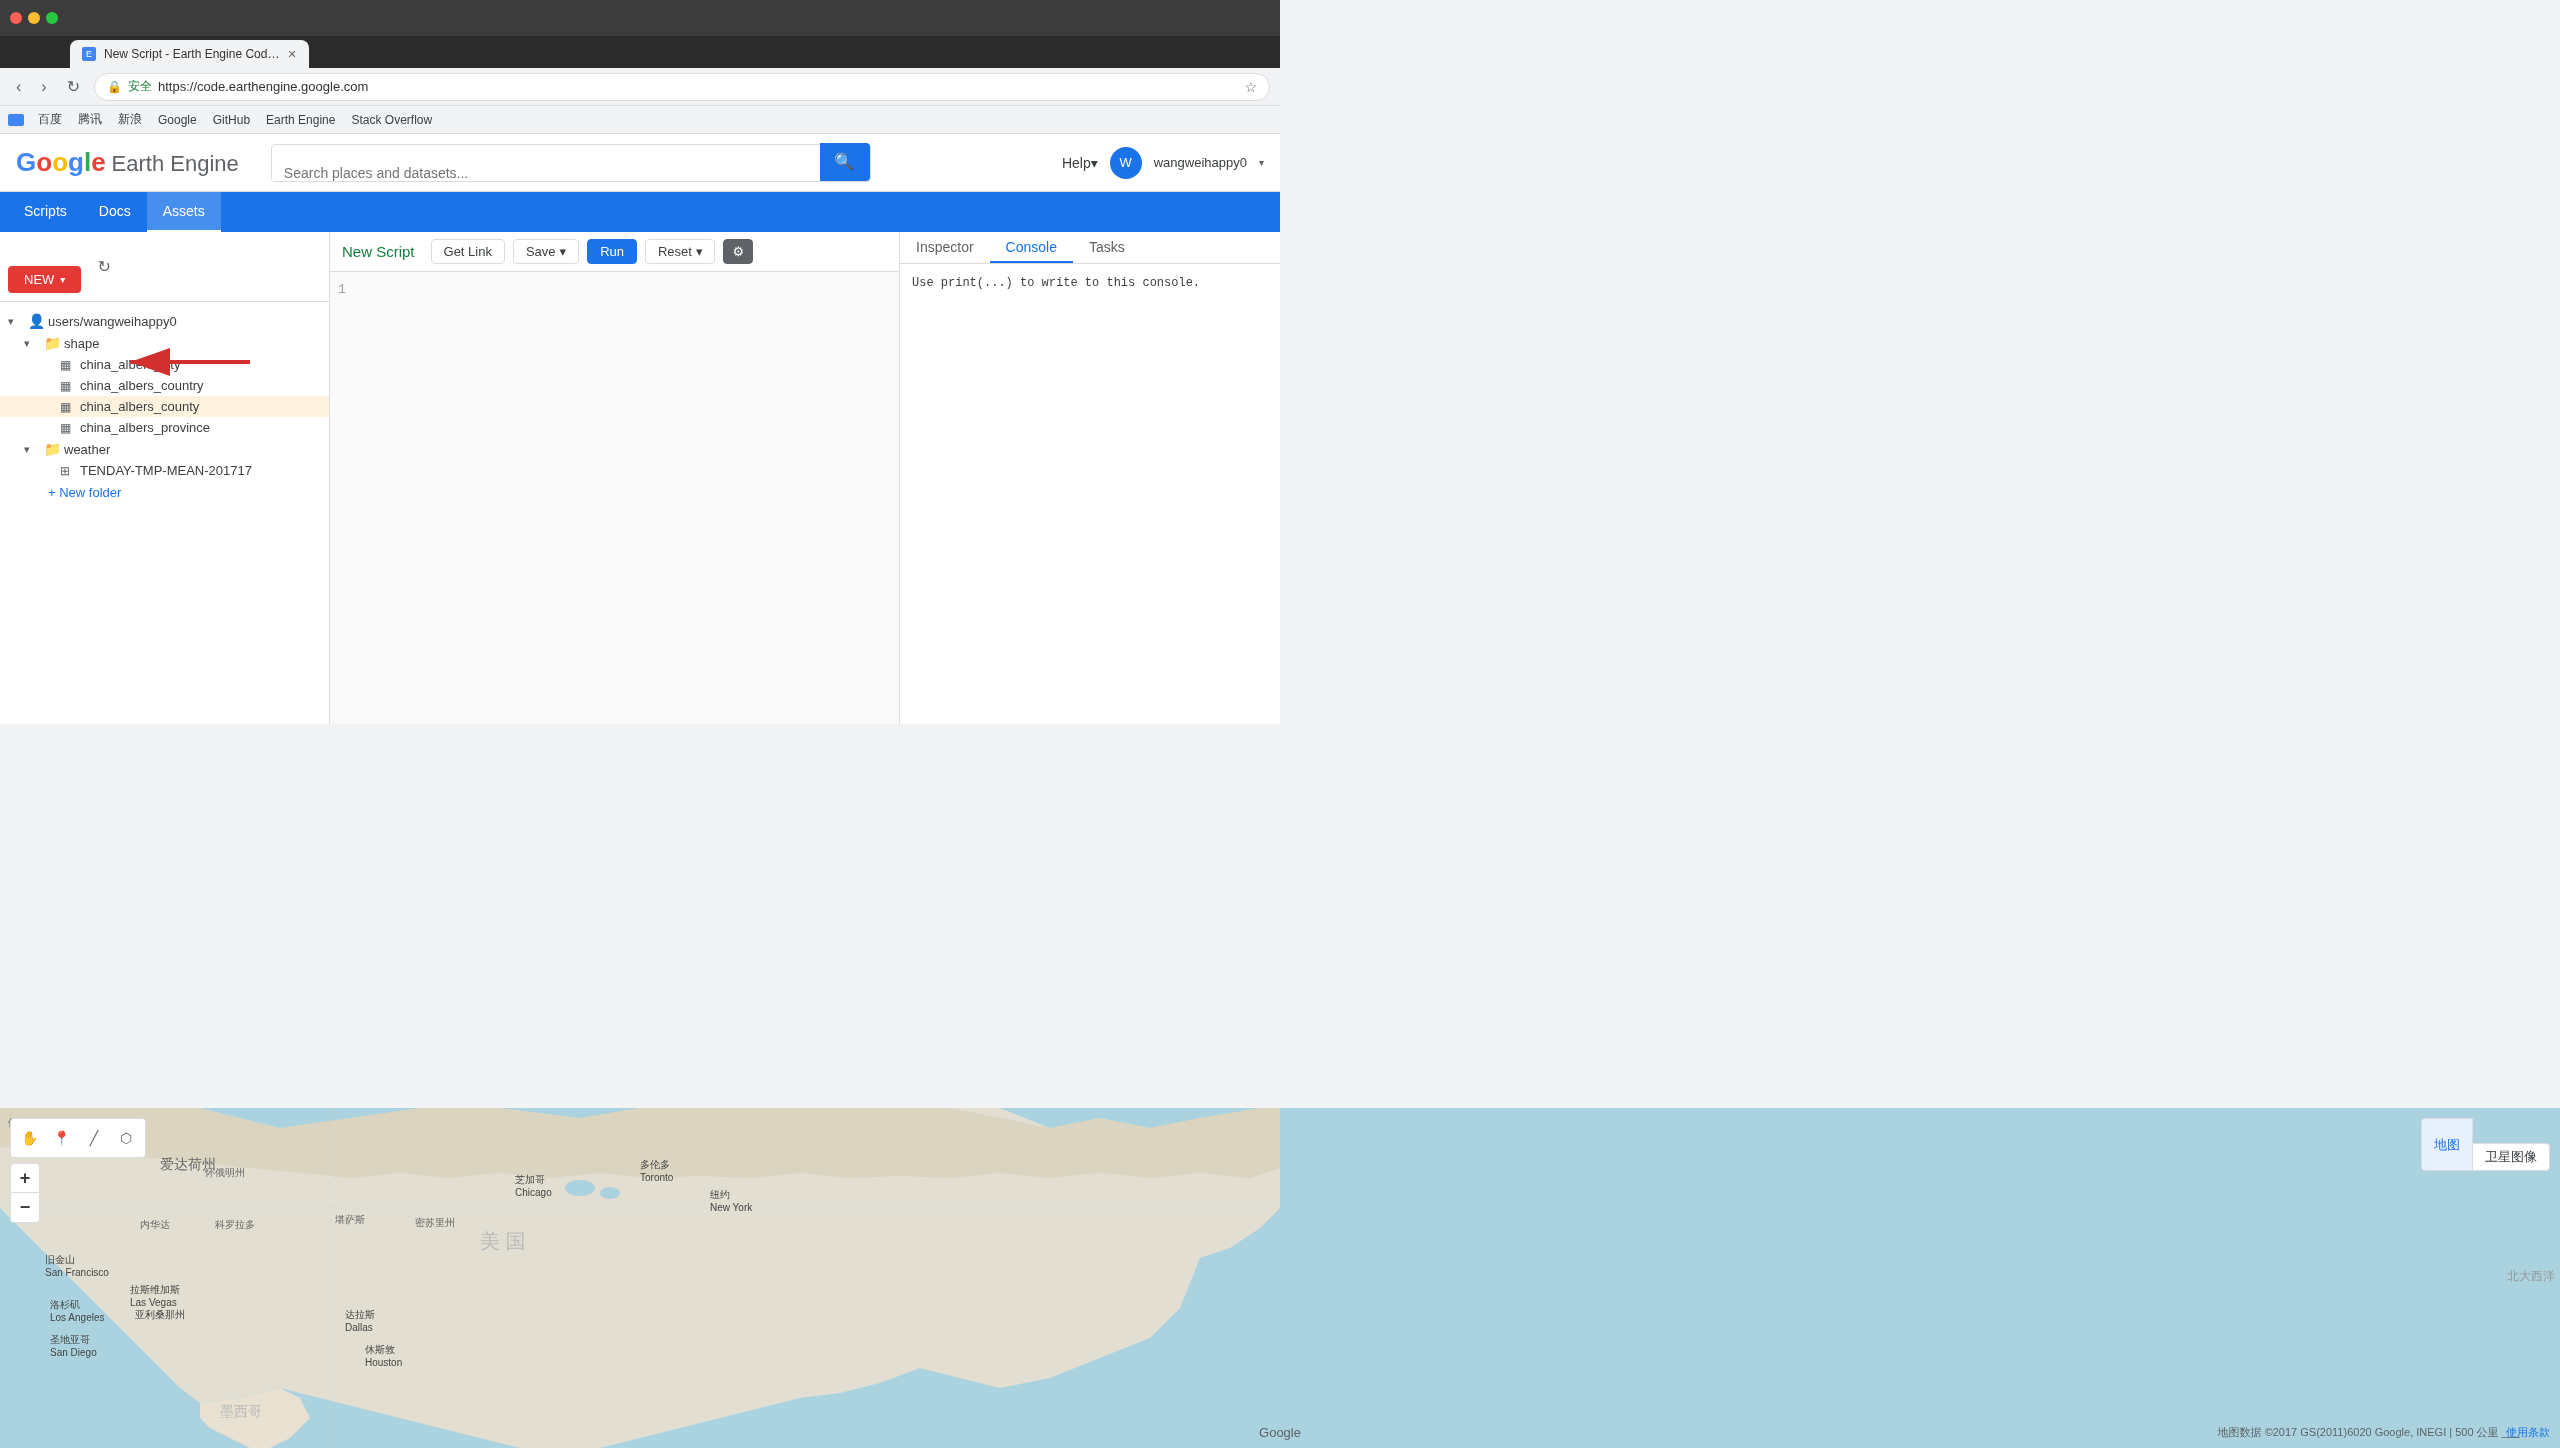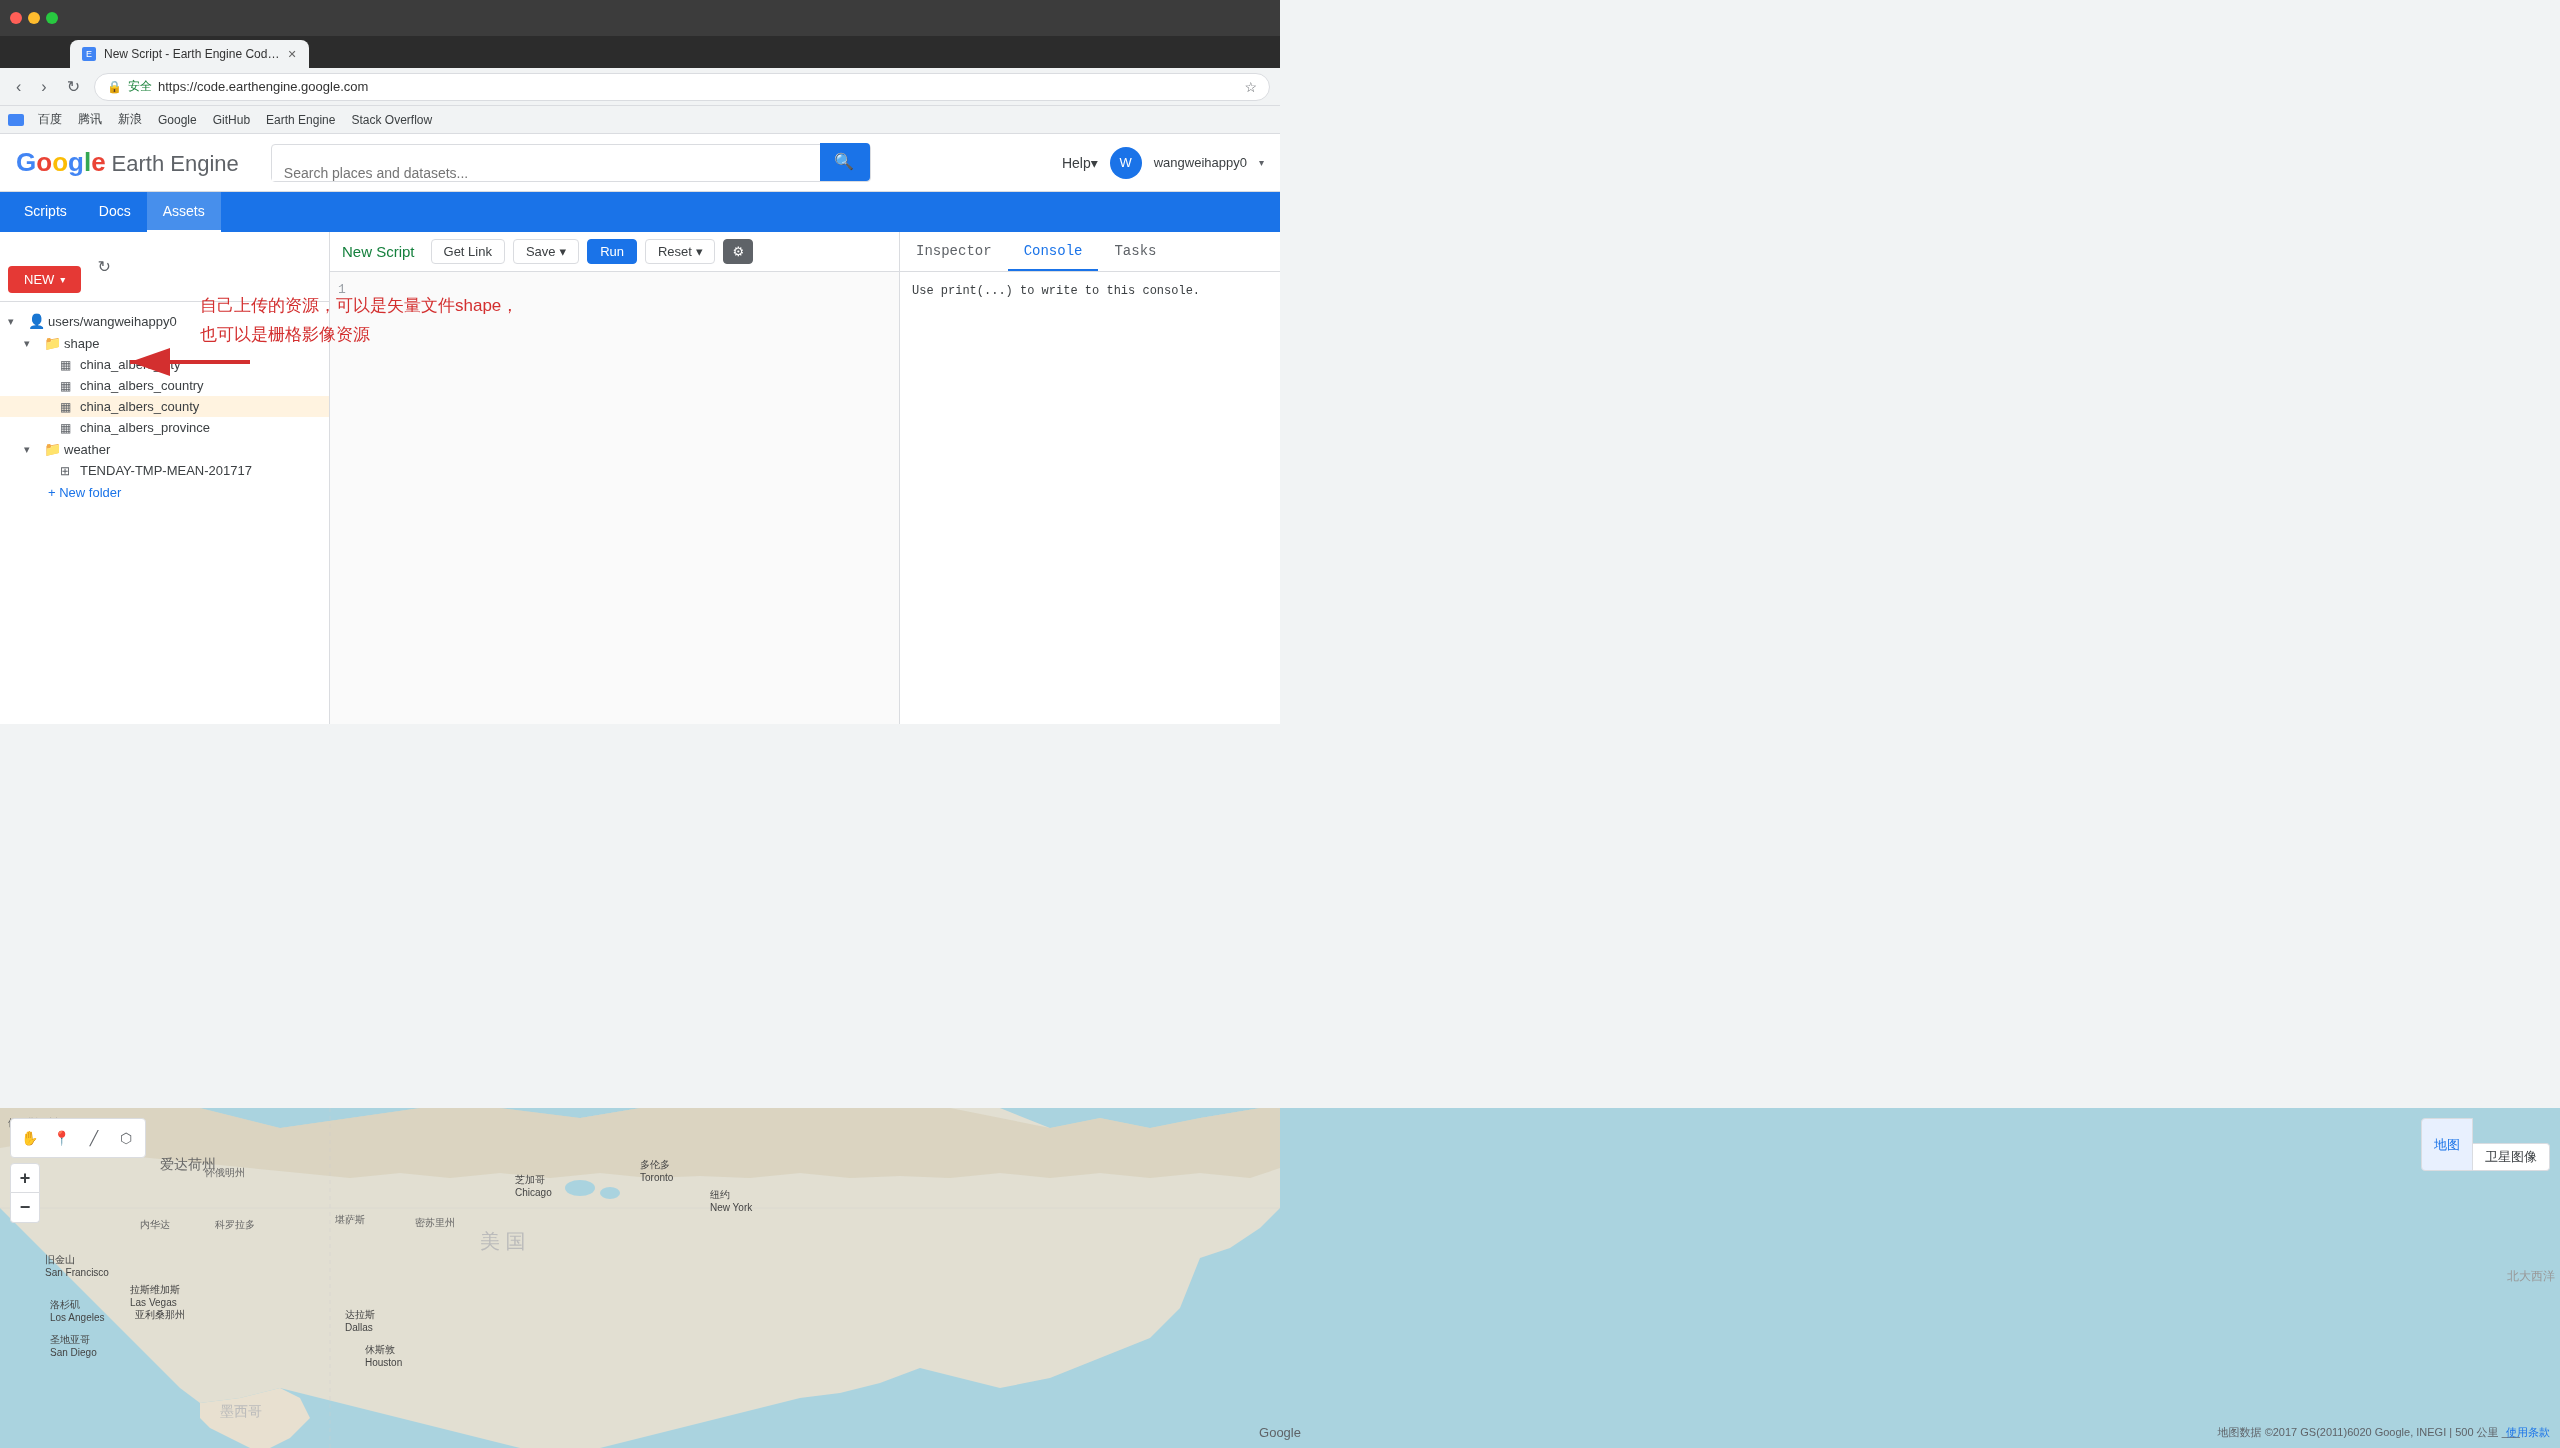--- a/index.html
+++ b/index.html
@@ -322,26 +322,25 @@
     }
 
     
     .right-panel {
       width: 380px;
       background: white;
       display: flex;
       flex-direction: column;
     }
     .right-tabs {
-      height: 40px;
+      height: 32px;
       display: flex;
       align-items: stretch;
       border-bottom: 1px solid #dadce0;
       background: white;
-      font-family: Liberation Mono, monospace;
     }
     .right-tab {
       padding: 0 16px;
       display: flex;
       align-items: center;
       cursor: pointer;
       font-size: 14px;
       color: #5f6368;
       border-bottom: 2px solid transparent;
     }
@@ -630,26 +629,20 @@
     </div>
     <div class="code-editor">
       <div class="line-numbers">
         <div>1</div>
       </div>
       <div class="code-content">
         <div style="height:100%;"></div>
       </div>
     </div>
 
-    <div style="position:absolute;top:60px;left:200px;pointer-events:none;z-index:10;">
-      <div style="color:#d32f2f;font-size:17px;line-height:1.7;">
-        <div>自己上传的资源，可以是矢量文件shape，</div>
-        <div>也可以是栅格影像资源</div>
-      </div>
-    </div>
 
     <div style="position:absolute;top:105px;left:120px;pointer-events:none;z-index:11;">
       <svg width="140" height="50">
         <defs>
           <marker id="arrowhead" markerWidth="10" markerHeight="7" refX="10" refY="3.5" orient="auto">
             <polygon points="0 0, 10 3.5, 0 7" fill="#d32f2f"></polygon>
           </marker>
         </defs>
         <line x1="130" y1="25" x2="10" y2="25" stroke="#d32f2f" stroke-width="4" marker-end="url(#arrowhead)"></line>
       </svg>

